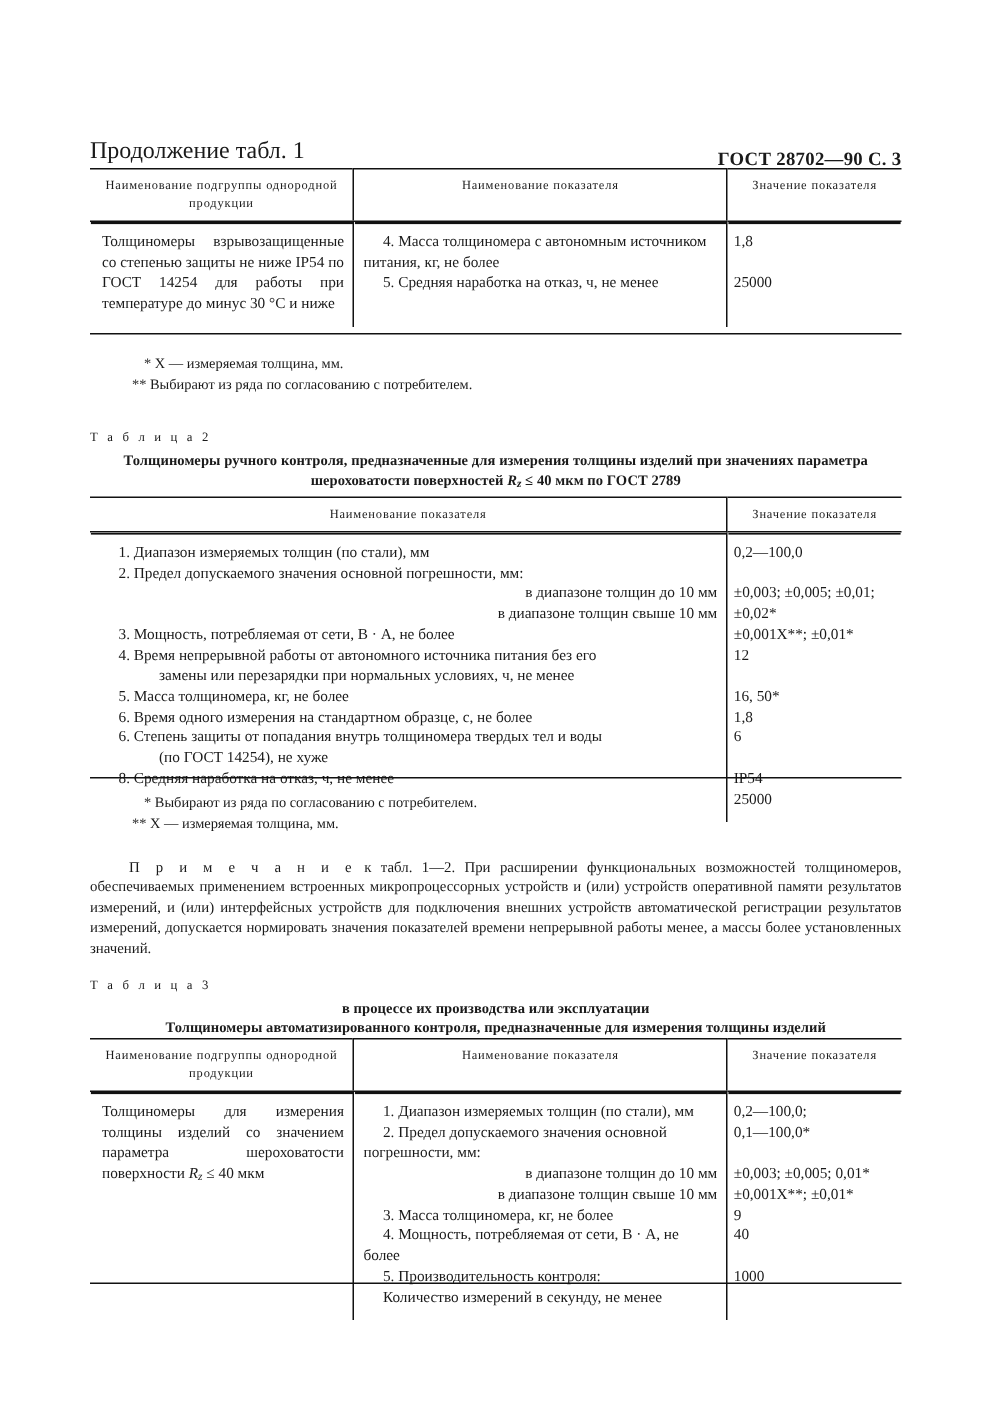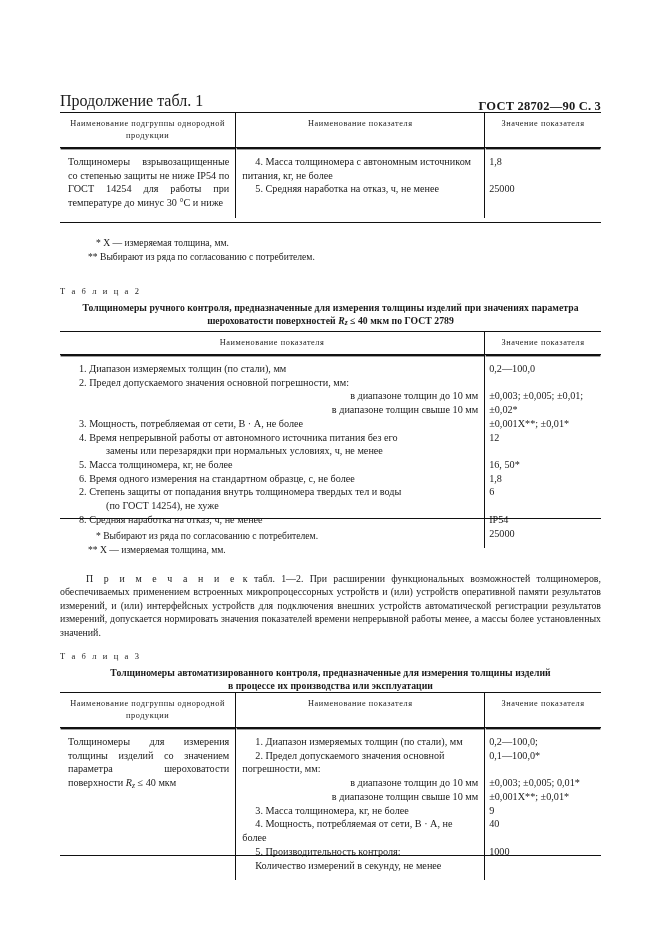--- a/index.html
+++ b/index.html
@@ -192,21 +192,21 @@
         <td class="body-cell">
           <div class="ind">1. Диапазон измеряемых толщин (по стали), мм</div>
           <div class="ind">2. Предел допускаемого значения основной погрешности, мм:</div>
           <div class="ind2">в диапазоне толщин до 10 мм</div>
           <div class="ind2">в диапазоне толщин свыше 10 мм</div>
           <div class="ind">3. Мощность, потребляемая от сети, В · А, не более</div>
           <div class="ind">4. Время непрерывной работы от автономного источника питания без его</div>
           <div class="noind">замены или перезарядки при нормальных условиях, ч, не менее</div>
           <div class="ind">5. Масса толщиномера, кг, не более</div>
           <div class="ind">6. Время одного измерения на стандартном образце, с, не более</div>
-          <div class="ind">2. Степень защиты от попадания внутрь толщиномера твердых тел и воды</div>
+          <div class="ind">6. Степень защиты от попадания внутрь толщиномера твердых тел и воды</div>
           <div class="noind">(по ГОСТ 14254), не хуже</div>
           <div class="ind">8. Средняя наработка на отказ, ч, не менее</div>
         </td>
         <td class="val-cell vline-l">
           <div>0,2—100,0</div>
           <div class="blank">.</div>
           <div>±0,003; ±0,005; ±0,01; ±0,02*</div>
           <div>±0,001Х**; ±0,01*</div>
           <div>12</div>
           <div class="blank">.</div>
@@ -229,22 +229,22 @@
     <div class="fn2">** Х — измеряемая толщина, мм.</div>
   </div>
 
   <div class="blk note" style="top:572px;">
     <span class="lead">П р и м е ч а н и е</span><span> к табл. 1—2. При расширении функциональных возможностей толщиномеров, обеспечиваемых применением встроенных микропроцессорных устройств и (или) устройств оперативной памяти результатов измерений, и (или) интерфейсных устройств для подключения внешних устройств автоматической регистрации результатов измерений, допускается нормировать значения показателей времени непрерывной работы менее, а массы более установленных значений.</span>
   </div>
 
   <div class="blk tbl-caption" style="top:651px;">Т а б л и ц а 3</div>
 
   <div class="blk tbl-title" style="top:663px;">
+    <div>в процессе их производства или эксплуатации</div>
     <div>Толщиномеры автоматизированного контроля, предназначенные для измерения толщины изделий</div>
-    <div>в процессе их производства или эксплуатации</div>
   </div>
 
   <div class="blk" style="top:692px;">
     <table class="doc">
       <colgroup>
           <col style="width:32.5%">
           <col style="width:46%">
           <col style="width:21.5%">
         </colgroup>
       <tbody>

